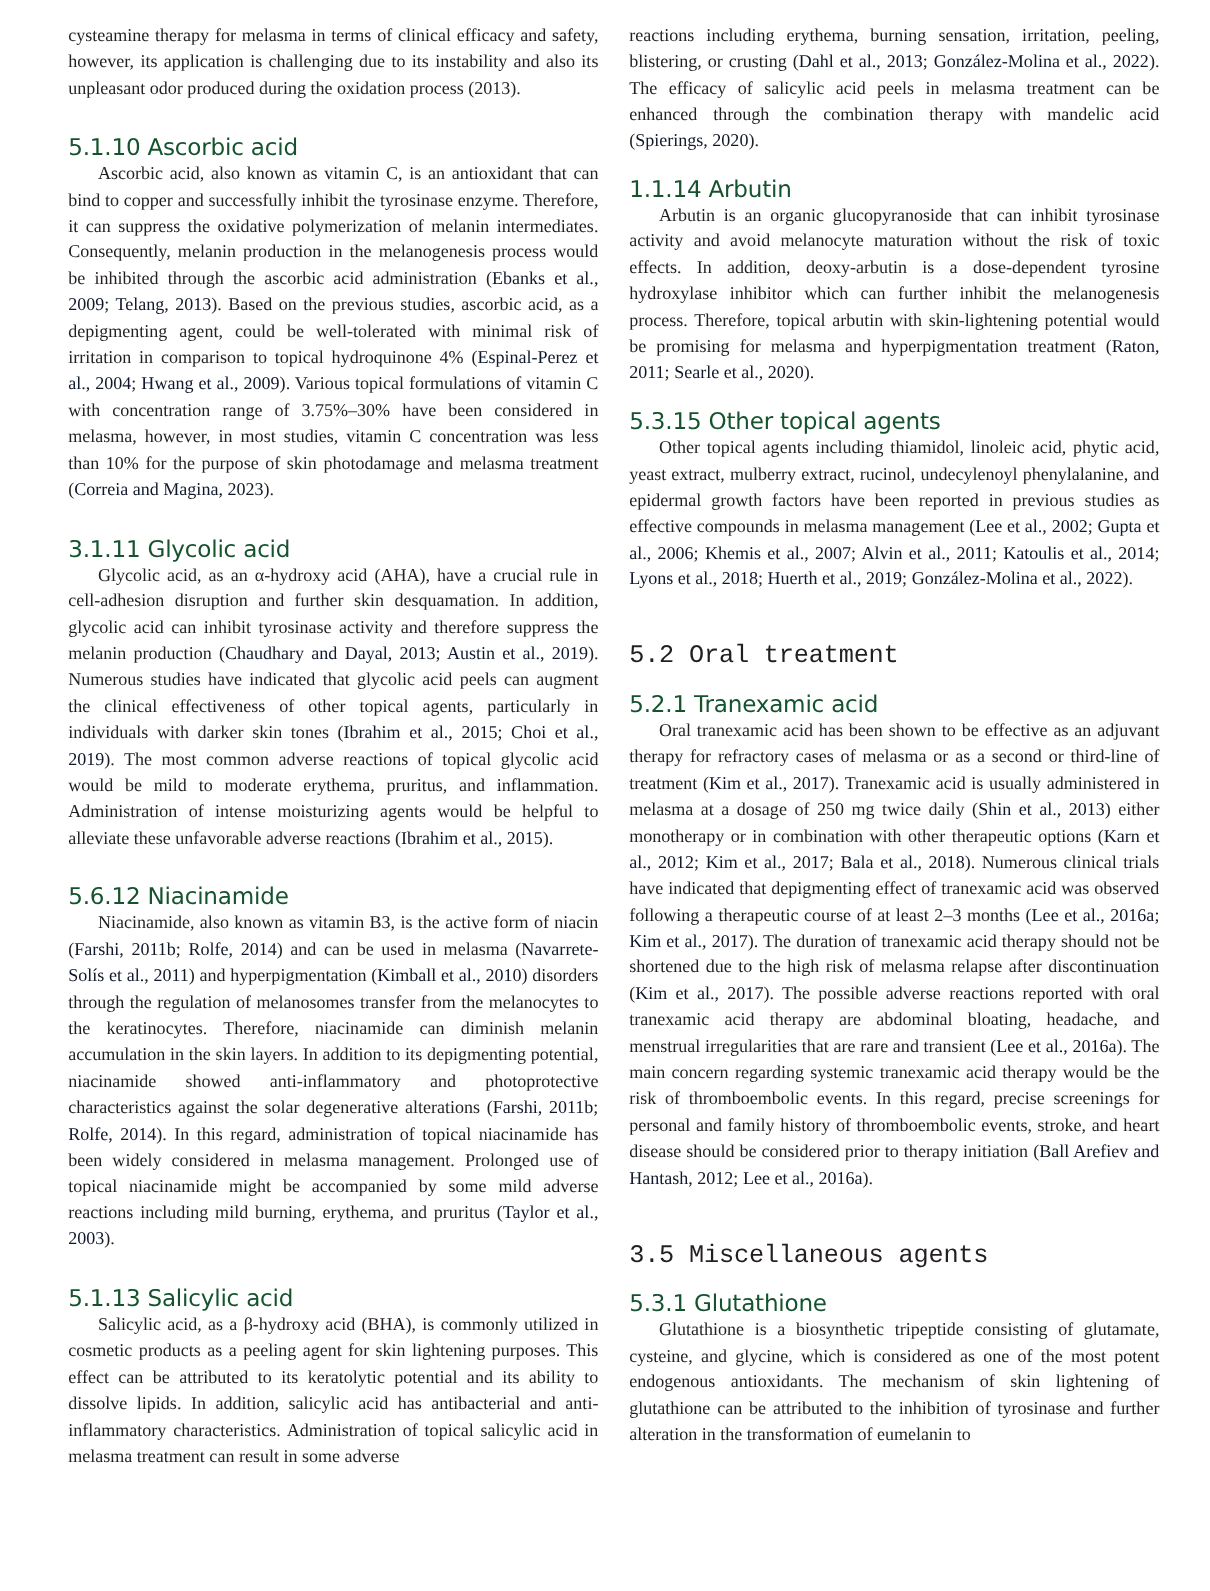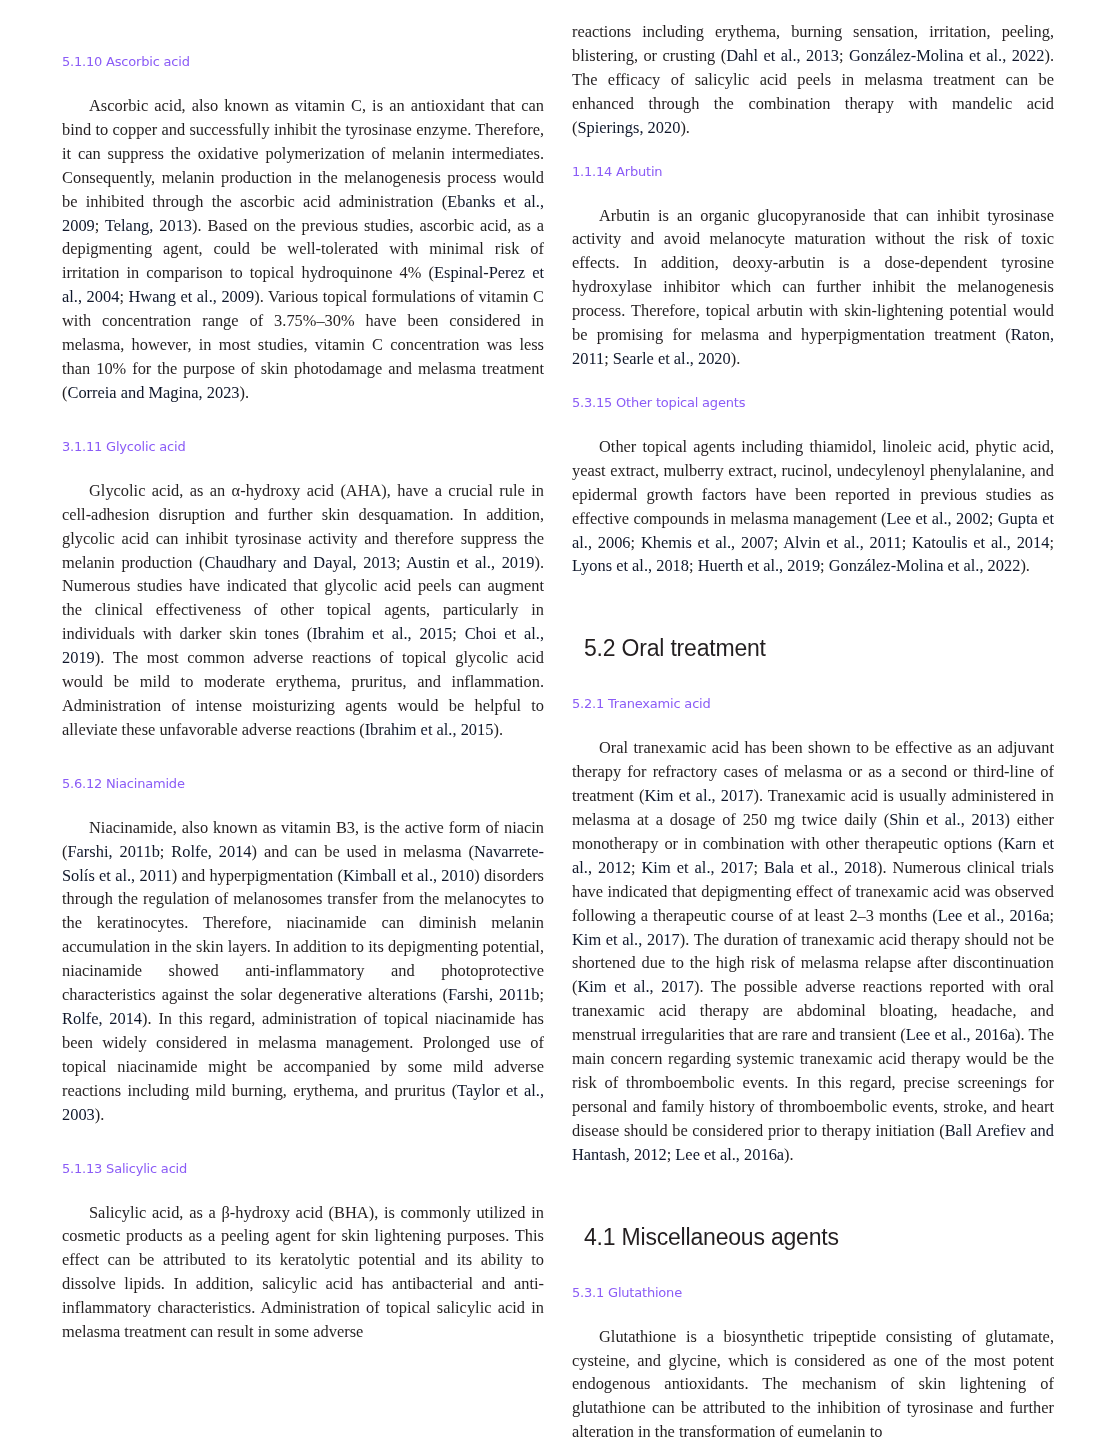--- a/index.html
+++ b/index.html
@@ -5,41 +5,42 @@
   html, body { margin:0; padding:0; background:#ffffff; }
   body { width:1100px; height:1446px; position:relative; overflow:hidden; }
   .col { position:absolute; top:20px; width:482px; }
   .col-left { left:62px; }
   .col-right { left:572px; }
   .p {
     font-family: "Liberation Serif", "DejaVu Serif", serif;
     font-size:16.4px; line-height:23.9px; color:#231f20;
     text-align:justify; margin:0;
   }
-  .p.indent { text-indent:27px;margin-top:20px; }
+  .p.indent { text-indent:27px; }
   .cite { color:#0f172a; }
   .h3 {
     font-family: "DejaVu Sans", "Liberation Sans", sans-serif;
-    font-size:13px; line-height:24px; color:#8b5cf6; margin:0; font-weight:normal;
+    font-size:21px; line-height:24px; color:#14532d; margin:0; font-weight:normal;
     letter-spacing:-0.2px;
   }
   .h2 {
-    font-family: Liberation Sans, sans-serif;
-    font-size:23px; line-height:28px; color:#231f20; margin:12px; font-weight:normal;
+    font-family: Liberation Mono, monospace;
+    font-size:23px; line-height:28px; color:#231f20; margin:0; font-weight:normal;
     letter-spacing:-0.2px;
   }
   .gap-s { height:20px; }
   .gap-m { height:30px; }
   .gap-l { height:44px; }
   .gap-h2 { height:18px; }
 </style>
 </head>
 <body>
 
 <div class="col col-left">
+  <p class="p"><span>cysteamine therapy for melasma in terms of clinical efficacy and safety, however, its application is challenging due to its instability and also its unpleasant odor produced during the oxidation process (2013).</span></p>
 
   <div class="gap-m"></div>
   <h3 class="h3">5.1.10 Ascorbic acid</h3>
   <p class="p indent"><span>Ascorbic acid, also known as vitamin C, is an antioxidant that can bind to copper and successfully inhibit the tyrosinase enzyme. Therefore, it can suppress the oxidative polymerization of melanin intermediates. Consequently, melanin production in the melanogenesis process would be inhibited through the ascorbic acid administration (</span><a class="cite">Ebanks et al., 2009</a><span>; </span><a class="cite">Telang, 2013</a><span>). Based on the previous studies, ascorbic acid, as a depigmenting agent, could be well-tolerated with minimal risk of irritation in comparison to topical hydroquinone 4% (</span><a class="cite">Espinal-Perez et al., 2004</a><span>; </span><a class="cite">Hwang et al., 2009</a><span>). Various topical formulations of vitamin C with concentration range of 3.75%–30% have been considered in melasma, however, in most studies, vitamin C concentration was less than 10% for the purpose of skin photodamage and melasma treatment (</span><a class="cite">Correia and Magina, 2023</a><span>).</span></p>
 
   <div class="gap-m"></div>
   <h3 class="h3">3.1.11 Glycolic acid</h3>
   <p class="p indent"><span>Glycolic acid, as an α-hydroxy acid (AHA), have a crucial rule in cell-adhesion disruption and further skin desquamation. In addition, glycolic acid can inhibit tyrosinase activity and therefore suppress the melanin production (</span><a class="cite">Chaudhary and Dayal, 2013</a><span>; </span><a class="cite">Austin et al., 2019</a><span>). Numerous studies have indicated that glycolic acid peels can augment the clinical effectiveness of other topical agents, particularly in individuals with darker skin tones (</span><a class="cite">Ibrahim et al., 2015</a><span>; </span><a class="cite">Choi et al., 2019</a><span>). The most common adverse reactions of topical glycolic acid would be mild to moderate erythema, pruritus, and inflammation. Administration of intense moisturizing agents would be helpful to alleviate these unfavorable adverse reactions (</span><a class="cite">Ibrahim et al., 2015</a><span>).</span></p>
 
   <div class="gap-m"></div>
@@ -62,17 +63,17 @@
   <h3 class="h3">5.3.15 Other topical agents</h3>
   <p class="p indent"><span>Other topical agents including thiamidol, linoleic acid, phytic acid, yeast extract, mulberry extract, rucinol, undecylenoyl phenylalanine, and epidermal growth factors have been reported in previous studies as effective compounds in melasma management (</span><a class="cite">Lee et al., 2002</a><span>; </span><a class="cite">Gupta et al., 2006</a><span>; </span><a class="cite">Khemis et al., 2007</a><span>; </span><a class="cite">Alvin et al., 2011</a><span>; </span><a class="cite">Katoulis et al., 2014</a><span>; </span><a class="cite">Lyons et al., 2018</a><span>; </span><a class="cite">Huerth et al., 2019</a><span>; </span><a class="cite">González-Molina et al., 2022</a><span>).</span></p>
 
   <div class="gap-l"></div>
   <h2 class="h2">5.2 Oral treatment</h2>
   <div class="gap-h2"></div>
   <h3 class="h3">5.2.1 Tranexamic acid</h3>
   <p class="p indent"><span>Oral tranexamic acid has been shown to be effective as an adjuvant therapy for refractory cases of melasma or as a second or third-line of treatment (</span><a class="cite">Kim et al., 2017</a><span>). Tranexamic acid is usually administered in melasma at a dosage of 250 mg twice daily (</span><a class="cite">Shin et al., 2013</a><span>) either monotherapy or in combination with other therapeutic options (</span><a class="cite">Karn et al., 2012</a><span>; </span><a class="cite">Kim et al., 2017</a><span>; </span><a class="cite">Bala et al., 2018</a><span>). Numerous clinical trials have indicated that depigmenting effect of tranexamic acid was observed following a therapeutic course of at least 2–3 months (</span><a class="cite">Lee et al., 2016a</a><span>; </span><a class="cite">Kim et al., 2017</a><span>). The duration of tranexamic acid therapy should not be shortened due to the high risk of melasma relapse after discontinuation (</span><a class="cite">Kim et al., 2017</a><span>). The possible adverse reactions reported with oral tranexamic acid therapy are abdominal bloating, headache, and menstrual irregularities that are rare and transient (</span><a class="cite">Lee et al., 2016a</a><span>). The main concern regarding systemic tranexamic acid therapy would be the risk of thromboembolic events. In this regard, precise screenings for personal and family history of thromboembolic events, stroke, and heart disease should be considered prior to therapy initiation (</span><a class="cite">Ball Arefiev and Hantash, 2012</a><span>; </span><a class="cite">Lee et al., 2016a</a><span>).</span></p>
 
   <div class="gap-l"></div>
-  <h2 class="h2">4.1 Miscellaneous agents</h2>
+  <h2 class="h2">3.5 Miscellaneous agents</h2>
   <div class="gap-h2"></div>
   <h3 class="h3">5.3.1 Glutathione</h3>
   <p class="p indent"><span>Glutathione is a biosynthetic tripeptide consisting of glutamate, cysteine, and glycine, which is considered as one of the most potent endogenous antioxidants. The mechanism of skin lightening of glutathione can be attributed to the inhibition of tyrosinase and further alteration in the transformation of eumelanin to</span></p>
 </div>
 
 </body></html>

